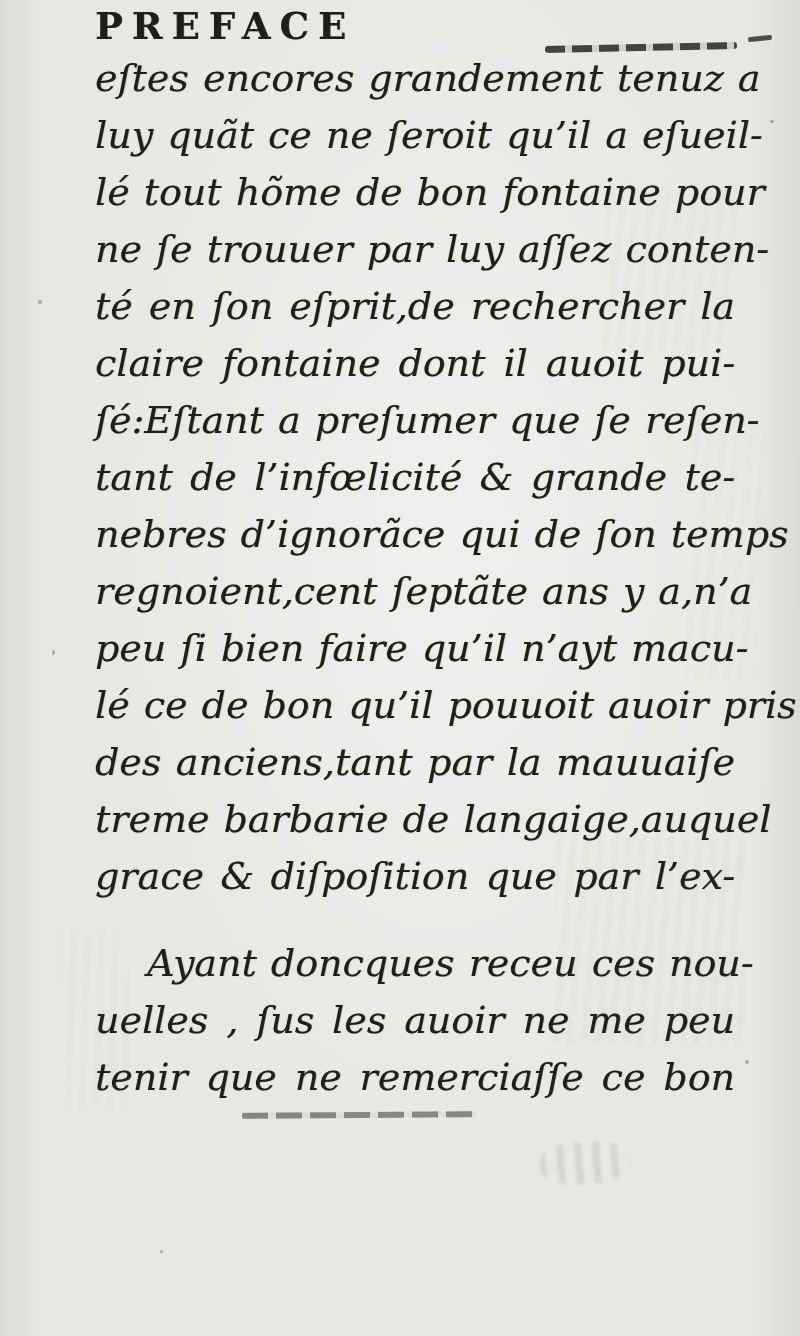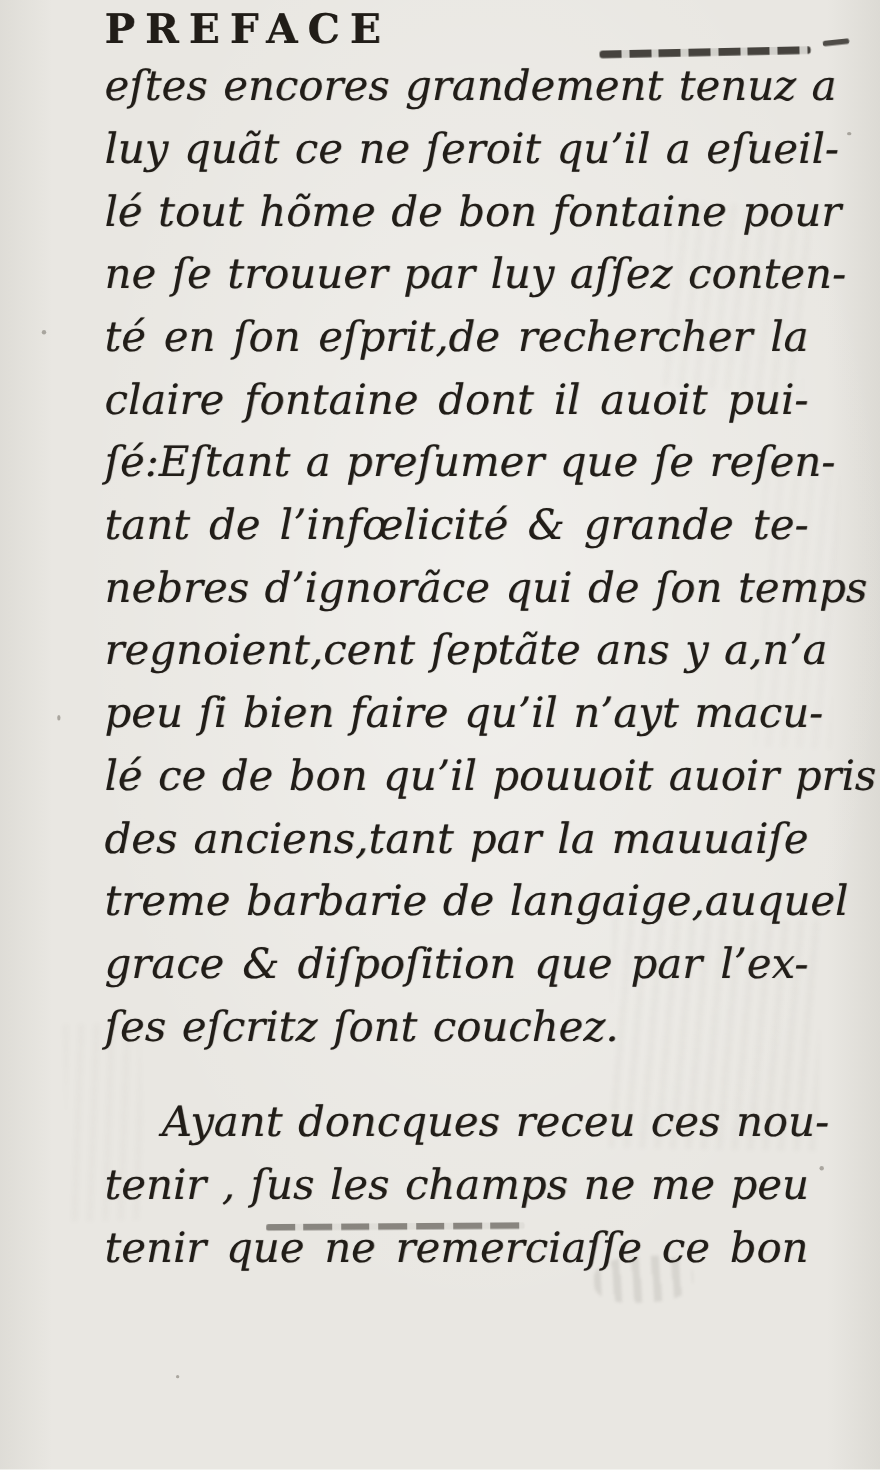--- a/index.html
+++ b/index.html
@@ -95,23 +95,22 @@
     <div class="line">claire fontaine dont il auoit pui-</div>
     <div class="line">ſé:Eſtant a preſumer que ſe reſen-</div>
     <div class="line">tant de l’infœlicité &amp; grande te-</div>
     <div class="line">nebres d’ignorãce qui de ſon temps</div>
     <div class="line">regnoient,cent ſeptãte ans y a,n’a</div>
     <div class="line">peu ſi bien faire qu’il n’ayt macu-</div>
     <div class="line">lé ce de bon qu’il pouuoit auoir pris</div>
     <div class="line">des anciens,tant par la mauuaiſe</div>
     <div class="line">treme barbarie de langaige,auquel</div>
     <div class="line">grace &amp; diſpoſition que par l’ex-</div>
-    <div class="line no-justify">ſes eſcritz ſont couchez.</div>
     <div class="line indent">Ayant doncques receu ces nou-</div>
-    <div class="line">tenir , ſus les champs ne me peu</div>
+    <div class="line">uelles , ſus les auoir ne me peu</div>
     <div class="line">tenir que ne remerciaſſe ce bon</div>
   </div>
 
   <div class="smudge smudge-top"></div>
   <div class="smudge smudge-top-dash"></div>
   <div class="smudge smudge-underline"></div>
   <div class="showthrough st-right-upper"></div>
   <div class="showthrough st-right-mid"></div>
   <div class="showthrough st-right-lower"></div>
   <div class="showthrough st-left-lower"></div>

